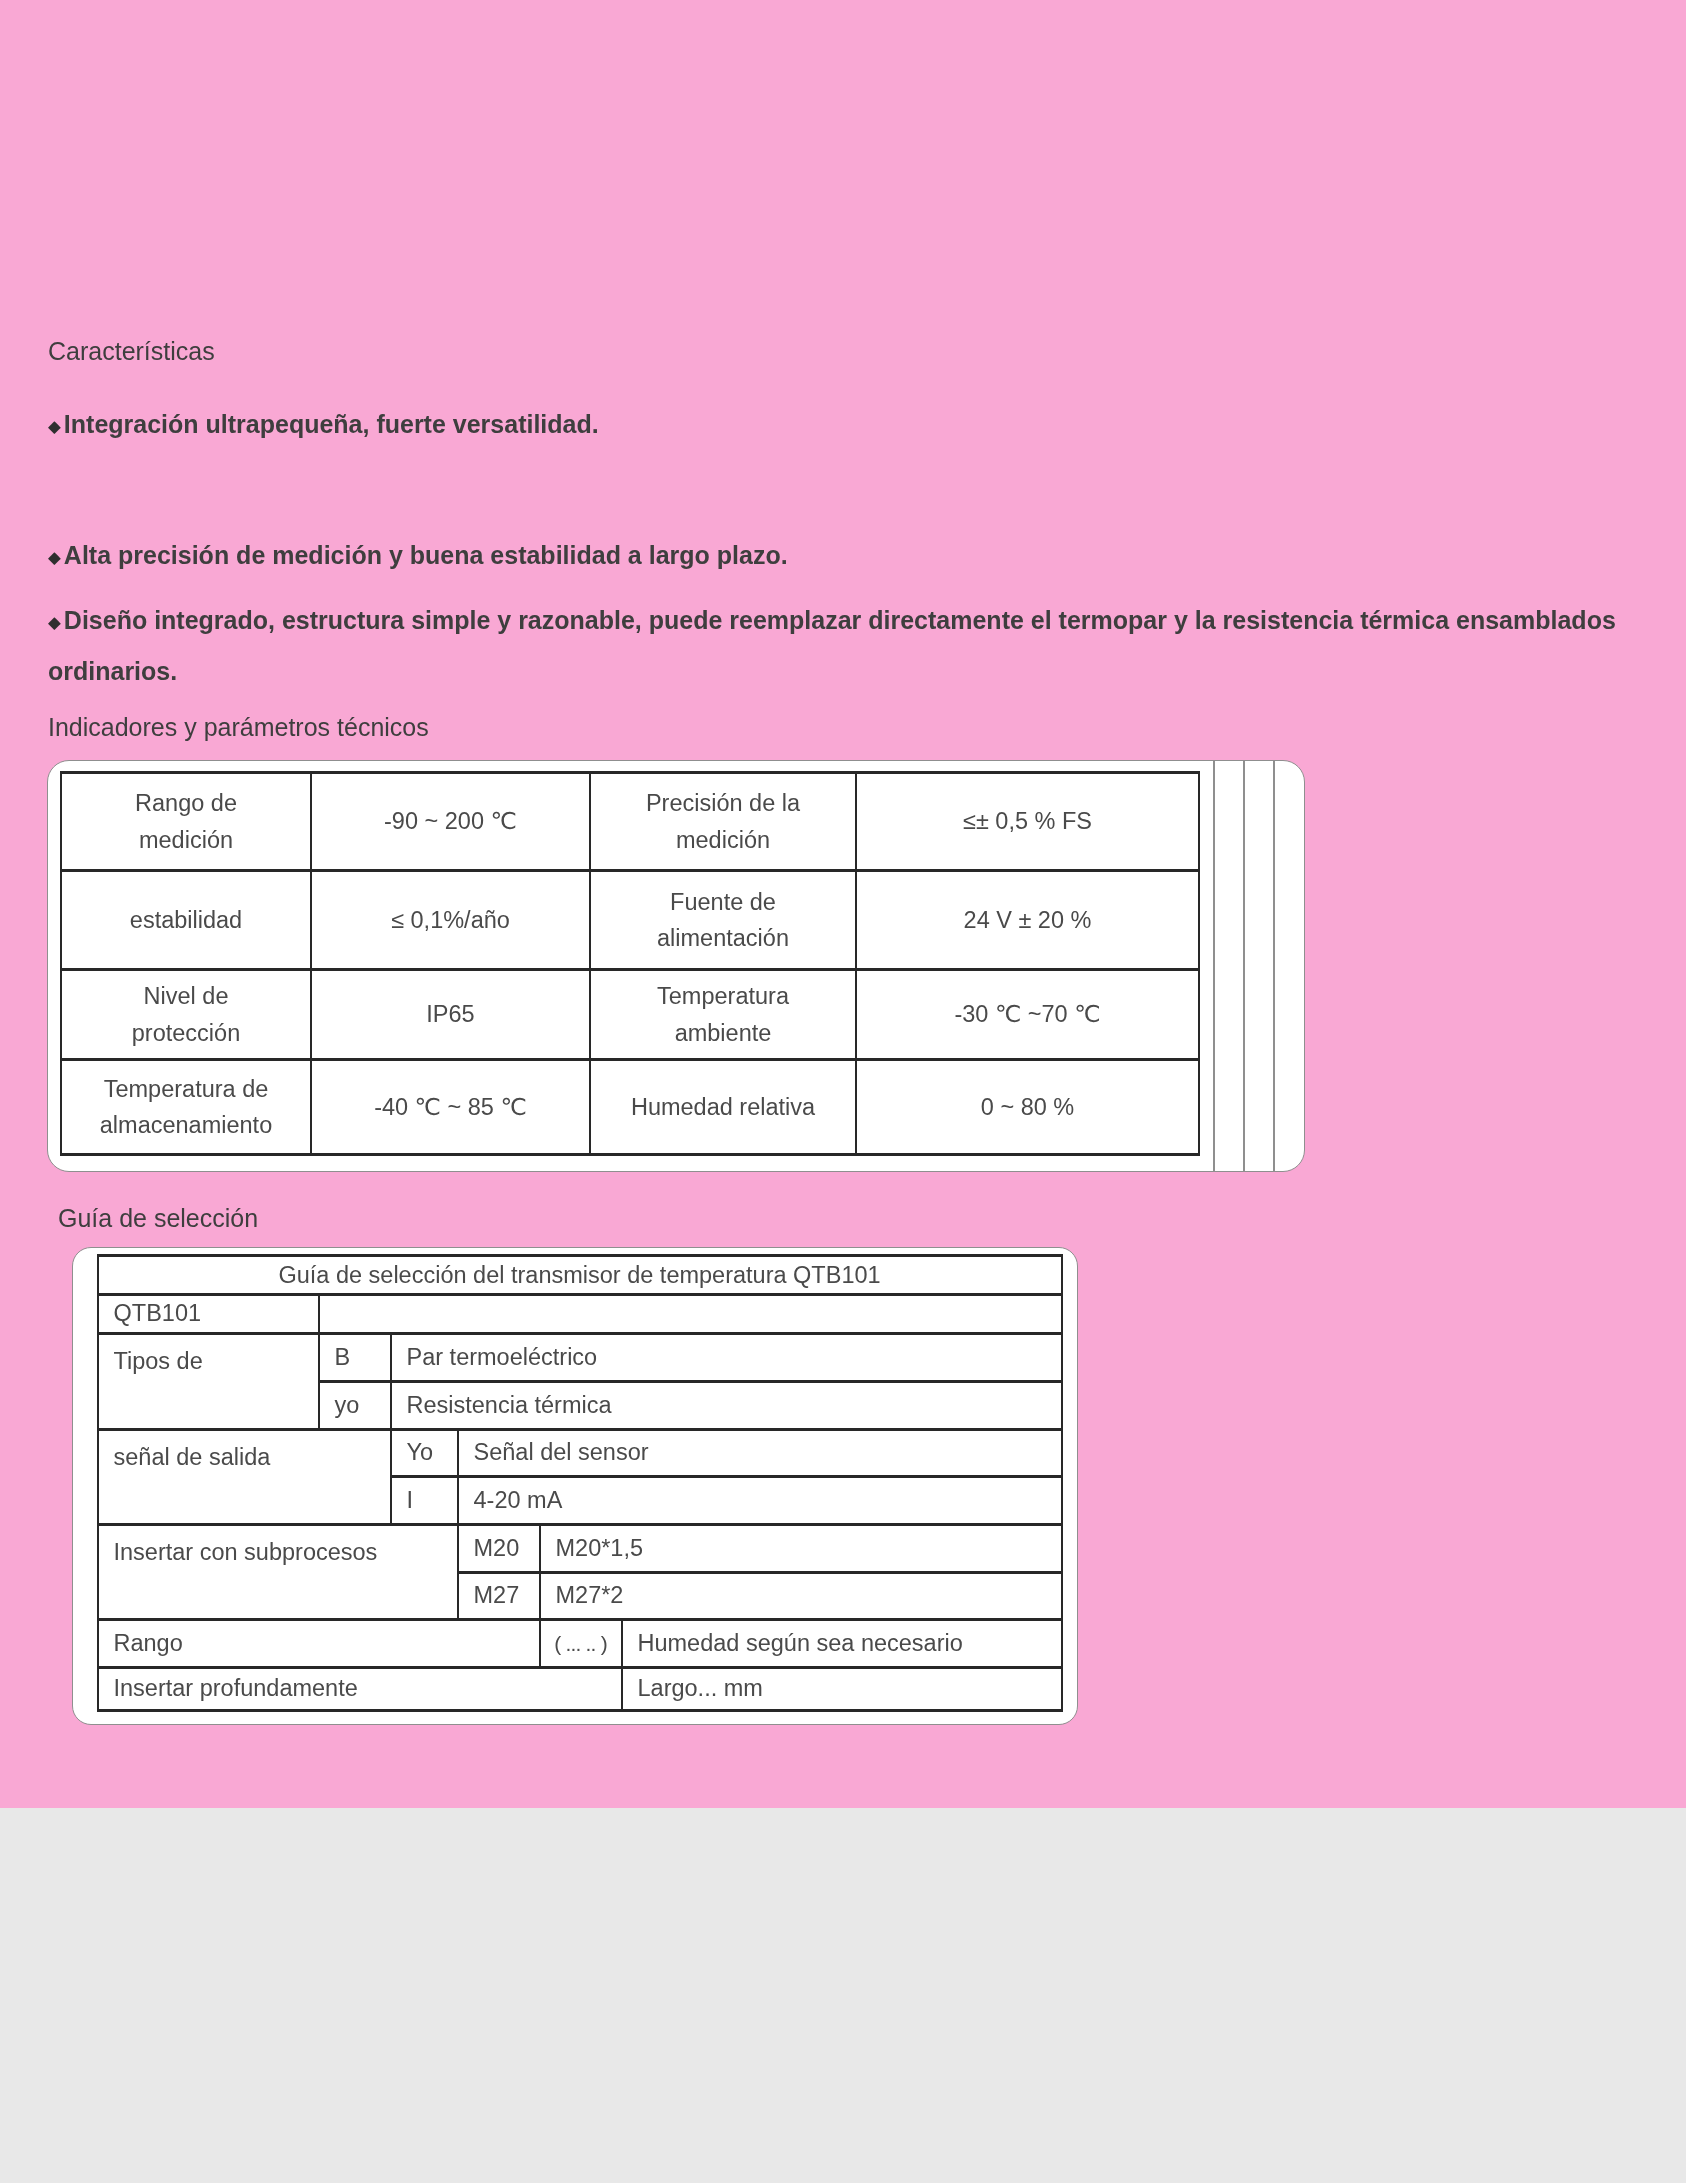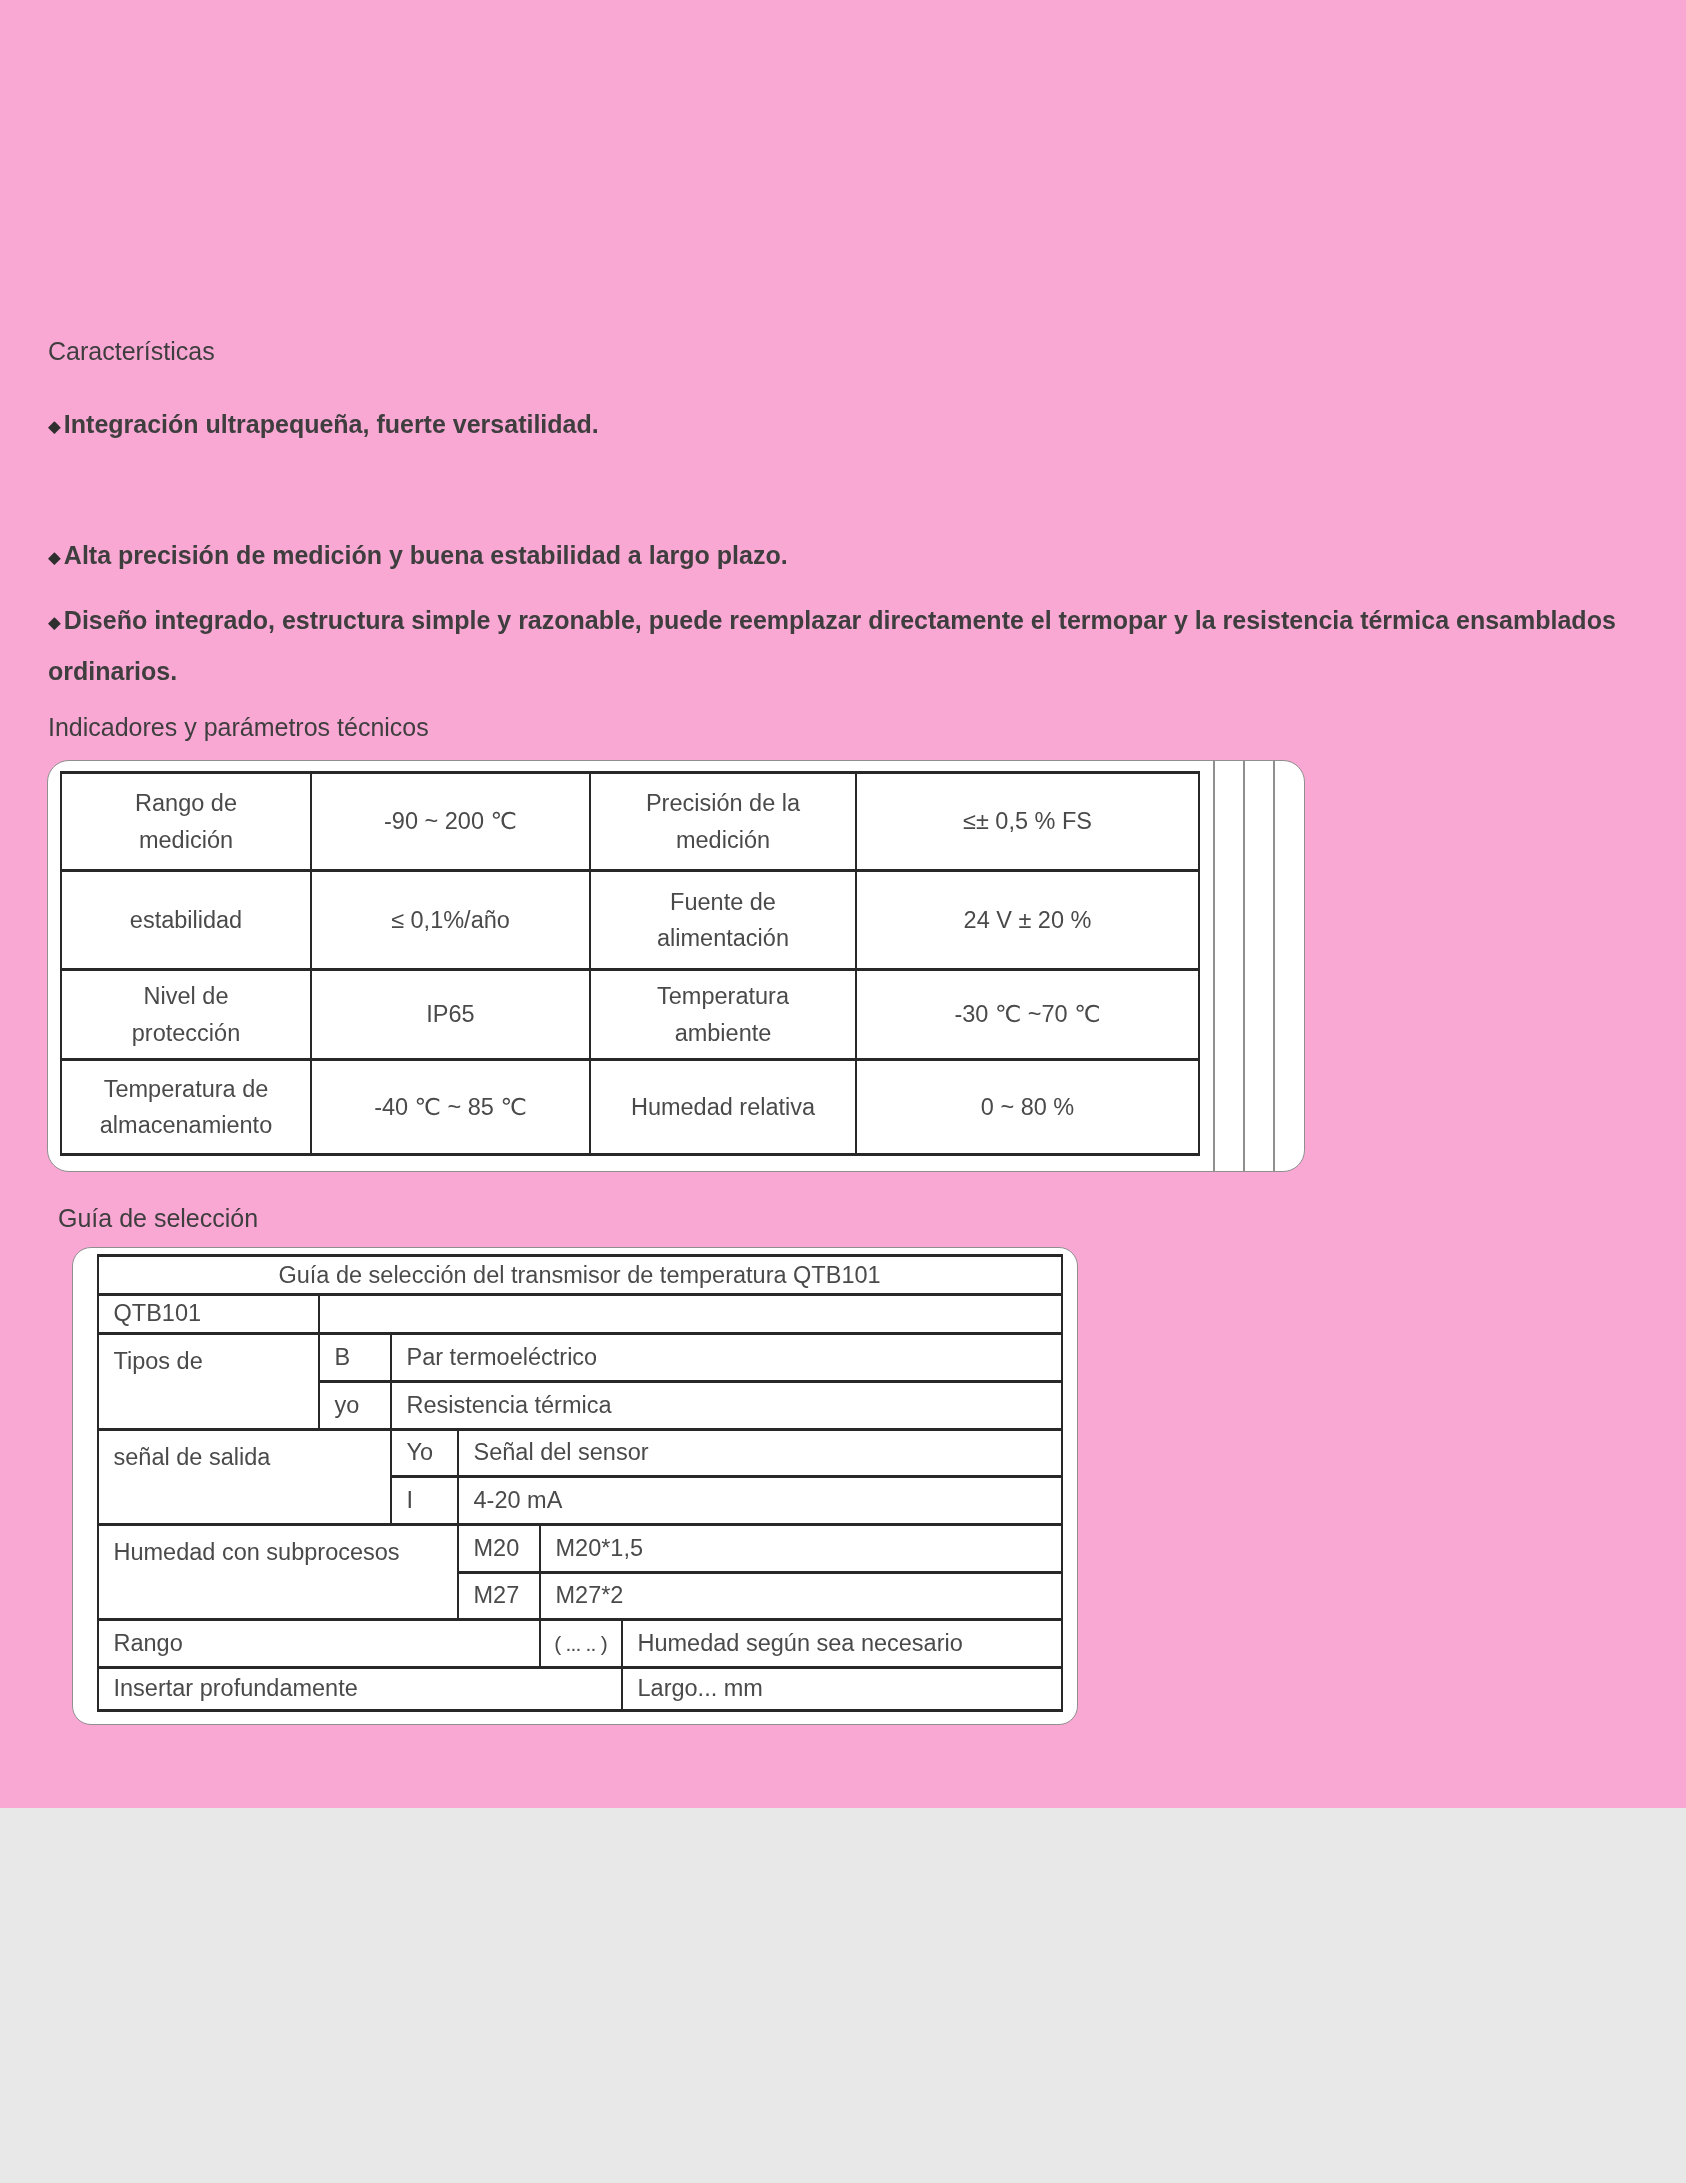--- a/index.html
+++ b/index.html
@@ -151,21 +151,21 @@
       <tr style="height:47px">
         <td class="group-label" rowspan="2" colspan="2">señal de salida</td>
         <td class="code-cell">Yo</td>
         <td colspan="3">Señal del sensor</td>
       </tr>
       <tr style="height:48px">
         <td class="code-cell">I</td>
         <td colspan="3">4-20 mA</td>
       </tr>
       <tr style="height:48px">
-        <td class="group-label" rowspan="2" colspan="3">Humedad con subprocesos</td>
+        <td class="group-label" rowspan="2" colspan="3">Insertar con subprocesos</td>
         <td class="code-cell">M20</td>
         <td colspan="2">M20*1,5</td>
       </tr>
       <tr style="height:47px">
         <td class="code-cell">M27</td>
         <td colspan="2">M27*2</td>
       </tr>
       <tr style="height:48px">
         <td colspan="4">Rango</td>
         <td class="paren-cell">( ... .. )</td>

